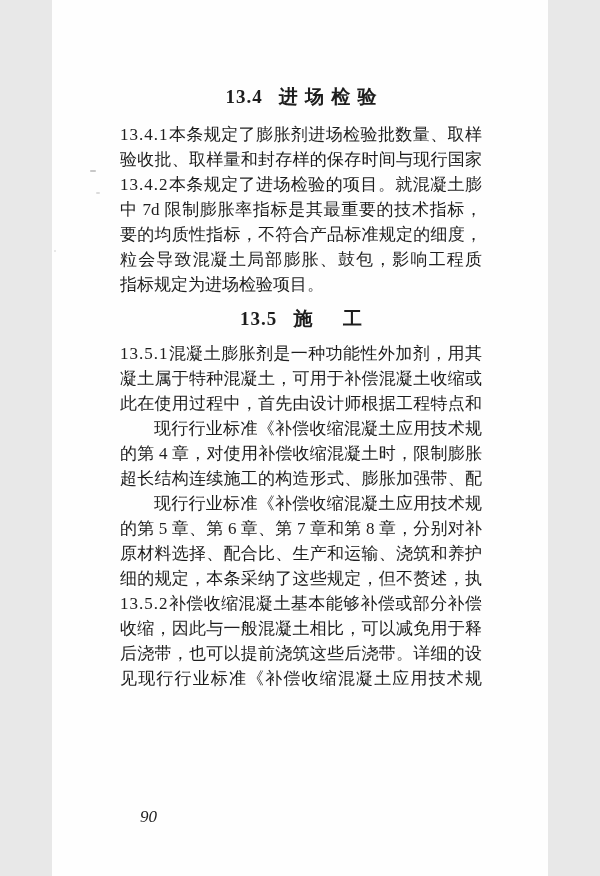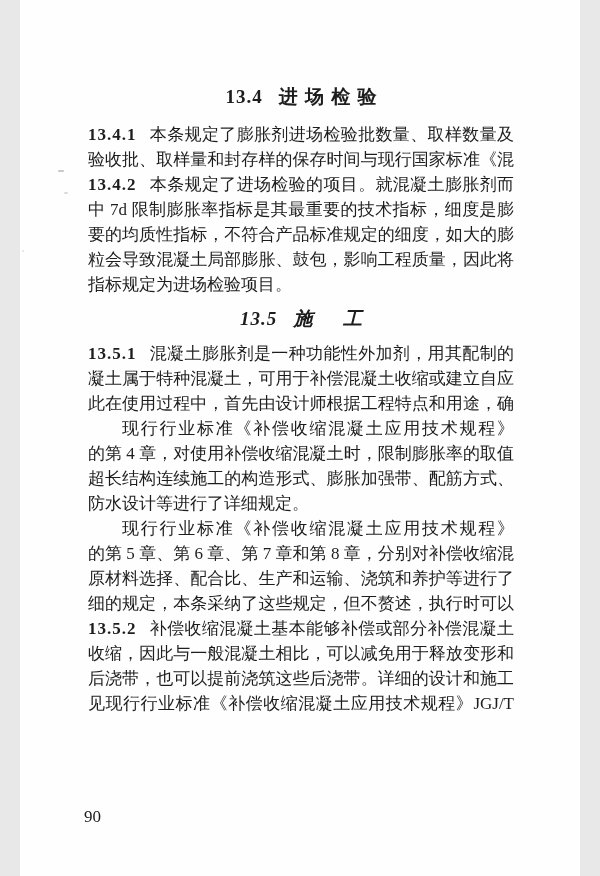--- a/index.html
+++ b/index.html
@@ -1,18 +1,18 @@
 <!DOCTYPE html>
 <html><head>
 <meta charset="utf-8">
 <style>
   html, body { margin: 0; padding: 0; background: #e8e8e8; }
   .page {
     position: relative;
-    width: 560px;
+    width: 496px;
     height: 876px;
     margin: 0 auto;
     background: #fefefe;
     overflow: hidden;
     font-family: "Liberation Serif", "DejaVu Serif", serif;
     color: #1d1d1d;
   }
   .content {
     position: absolute;
     left: 68px;
@@ -20,46 +20,46 @@
     top: 84px;
   }
   .heading {
     text-align: center;
     font-weight: bold;
     font-size: 19px;
     line-height: 25px;
     white-space: nowrap;
   }
   .heading-top { margin-bottom: 13px; }
-  .heading-mid { margin-top: 9px; margin-bottom: 10px; font-style: italic; }
+  .heading-mid { margin-top: 9px; margin-bottom: 10px; }
   .h-num { font-weight: bold; margin-right: 0.85em; letter-spacing: 1px; }
   .h-title-narrow { letter-spacing: 0.38em; margin-right: -0.38em; }
   .h-title-wide { letter-spacing: 1.6em; margin-right: -1.6em; }
   .para { margin: 0; }
   .line {
     font-size: 17px;
     line-height: 25px;
     text-align: justify;
     text-align-last: justify;
     height: 25px;
     overflow: hidden;
   }
   .line.last { text-align-last: left; }
   .line.indent { text-indent: 34px; }
   .num {
-    font-weight: bold;
-    margin-right: 13px;
+    font-weight: normal;
     letter-spacing: 1px;
     white-space: nowrap;
   }
   .pageno {
     position: absolute;
-    left: 64px;
+    left: 88px;
     top: 804px;
     font-size: 17px;
+    font-style: italic;
     line-height: 25px;
   }
   .speck {
     position: absolute;
     background: #9a9a9a;
     border-radius: 1px;
   }
   .speck-1 { left: 38px; top: 170px; width: 6px; height: 2px; opacity: .55; }
   .speck-2 { left: 44px; top: 192px; width: 4px; height: 2px; opacity: .35; }
   .speck-3 { left: 2px;  top: 250px; width: 2px; height: 2px; opacity: .3; }
@@ -100,21 +100,20 @@
         <span class="num">13.5.1</span><span>混凝土膨胀剂是一种功能性外加剂，用其配制的膨胀混</span>
       </div>
       <div class="line">凝土属于特种混凝土，可用于补偿混凝土收缩或建立自应力，因</div>
       <div class="line">此在使用过程中，首先由设计师根据工程特点和用途，确定需要</div>
     </div>
 
     <div class="para">
       <div class="line indent">现行行业标准《补偿收缩混凝土应用技术规程》JGJ/T 178</div>
       <div class="line">的第 4 章，对使用补偿收缩混凝土时，限制膨胀率的取值方法、</div>
       <div class="line">超长结构连续施工的构造形式、膨胀加强带、配筋方式、结构自</div>
-      <div class="line last">防水设计等进行了详细规定。</div>
     </div>
 
     <div class="para">
       <div class="line indent">现行行业标准《补偿收缩混凝土应用技术规程》JGJ/T 178</div>
       <div class="line">的第 5 章、第 6 章、第 7 章和第 8 章，分别对补偿收缩混凝土的</div>
       <div class="line">原材料选择、配合比、生产和运输、浇筑和养护等进行了较为详</div>
       <div class="line">细的规定，本条采纳了这些规定，但不赘述，执行时可以参看</div>
     </div>
 
     <div class="para">

